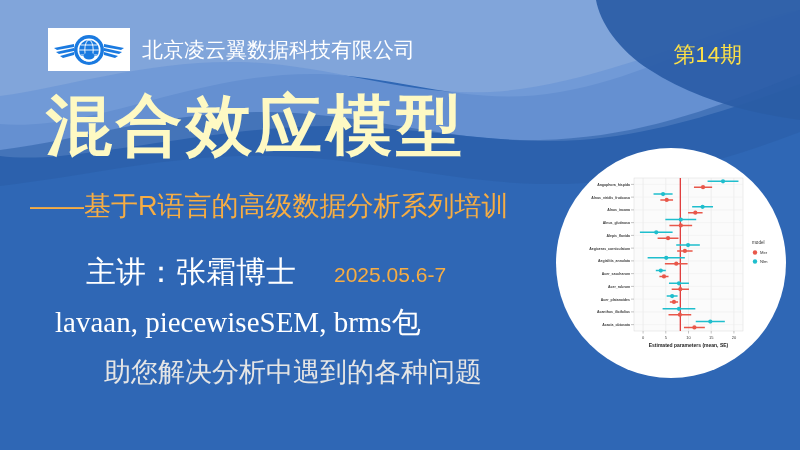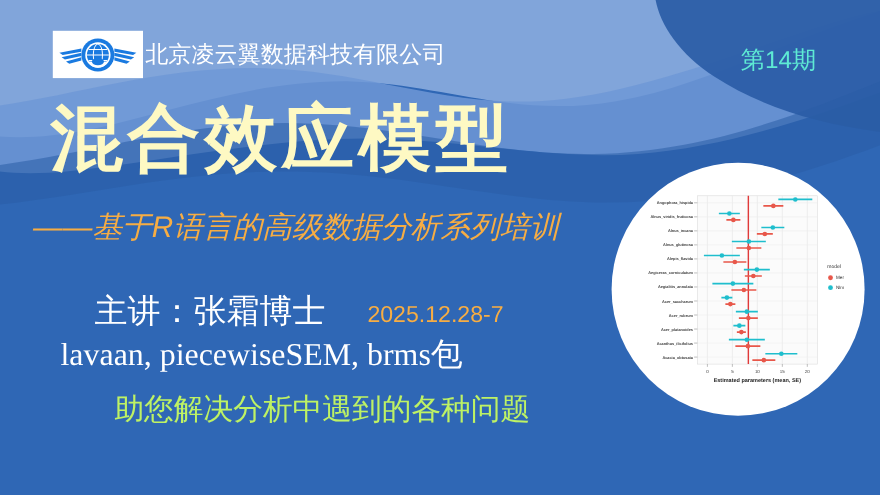--- a/index.html
+++ b/index.html
@@ -29,25 +29,25 @@
     display: flex; align-items: center; justify-content: center;
     flex: 0 0 auto;
   }
   .logo-svg { width: 74px; height: 38px; display:block; }
   .company-name {
     font-size: 21px;
     color: #ffffff;
     letter-spacing: 0px;
     white-space: nowrap;
     line-height: 1;
-    margin-left: 2px;
+    margin-left: 12px;
   }
   .issue-badge {
     position: absolute; right: 58px; top: 40px;
-    font-size: 22px; color: #5eead4;
+    font-size: 22px; color: #fde047;
     z-index: 5; white-space: nowrap;
   }
 
   
   .title-main {
     position: absolute; left: 46px; top: 92px;
     font-size: 66px;
     font-weight: bold;
     color: #fef9c3;
     letter-spacing: 4px;
@@ -55,43 +55,41 @@
     white-space: nowrap;
     z-index: 6;
   }
   .title-sub {
     position: absolute; left: 30px; top: 188px;
     font-size: 27px;
     color: #f7ad43;
     letter-spacing: 0px;
     white-space: nowrap;
     z-index: 6;
-    font-style: italic;
   }
   .speaker-row {
     position: absolute; left: 86px; top: 252px;
     display: flex; align-items: baseline; gap: 38px;
     z-index: 6;
-    margin-top: 11px;
   }
   .speaker-name {
     font-size: 30px; color: #ffffff; white-space: nowrap;
   }
   .course-date {
     font-size: 21px; color: #f7ad43; white-space: nowrap;
   }
   .pkg-line {
     position: absolute; left: 55px; top: 303px;
     font-size: 29px; color: #ffffff; white-space: nowrap;
     z-index: 6;
     font-family: Liberation Serif, serif;
   }
   .tagline {
     position: absolute; left: 104px; top: 354px;
-    font-size: 27px; color: #bef264; white-space: nowrap;
+    font-size: 27px; color: #e5e5e5; white-space: nowrap;
     z-index: 6;
   }
 
   
   .chart-circle {
     position: absolute;
     left: 556px; top: 148px;
     width: 230px; height: 230px;
     border-radius: 50%;
     background: #ffffff;
@@ -158,21 +156,21 @@
   </div>
 
   <div class="issue-badge">第14期</div>
 
   <div class="title-main">混合效应模型</div>
 
   <div class="title-sub">——基于R语言的高级数据分析系列培训</div>
 
   <div class="speaker-row">
     <span class="speaker-name">主讲：张霜博士</span>
-    <span class="course-date">2025.12.28-7</span>
+    <span class="course-date">2025.05.6-7</span>
   </div>
 
   <div class="pkg-line">lavaan, piecewiseSEM, brms包</div>
 
   <div class="tagline">助您解决分析中遇到的各种问题</div>
 
   <div class="chart-circle">
     <svg class="chart-svg" viewBox="0 0 230 230">
       <g id="chart-root">
           <rect x="78" y="30" width="109" height="153" fill="#fbfbfb" stroke="#d9d9d9" stroke-width="0.5"></rect>

